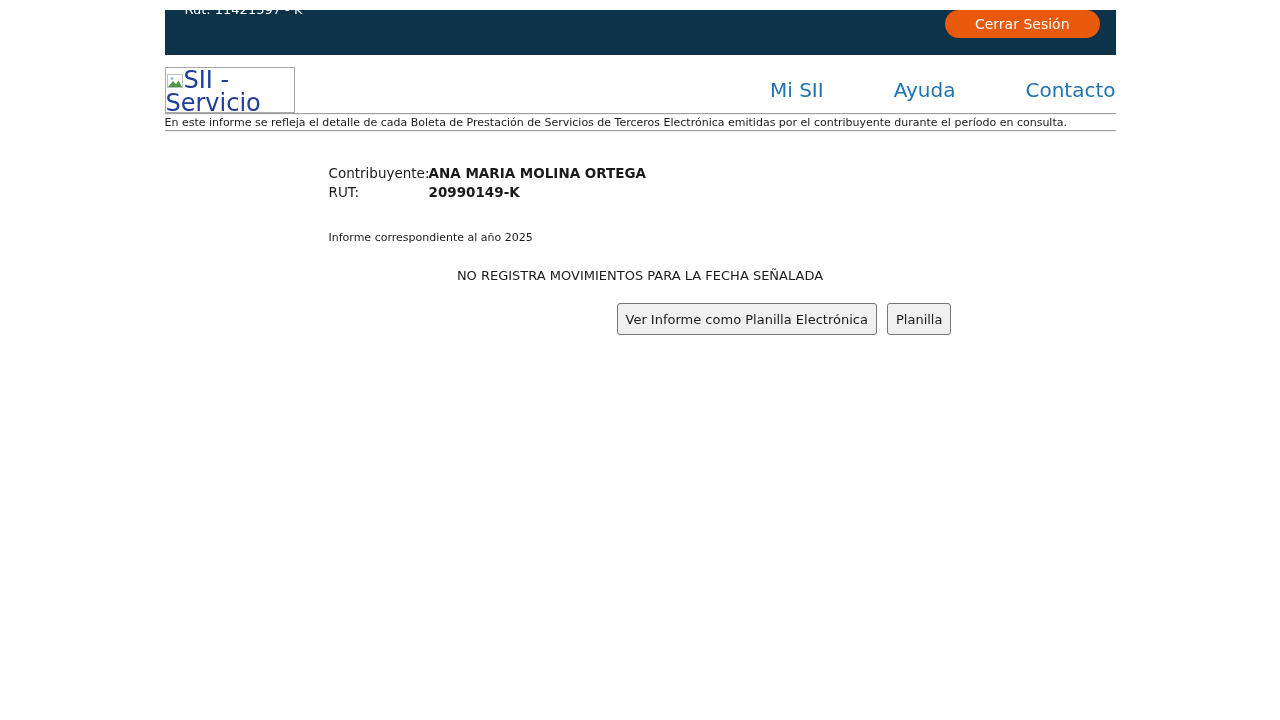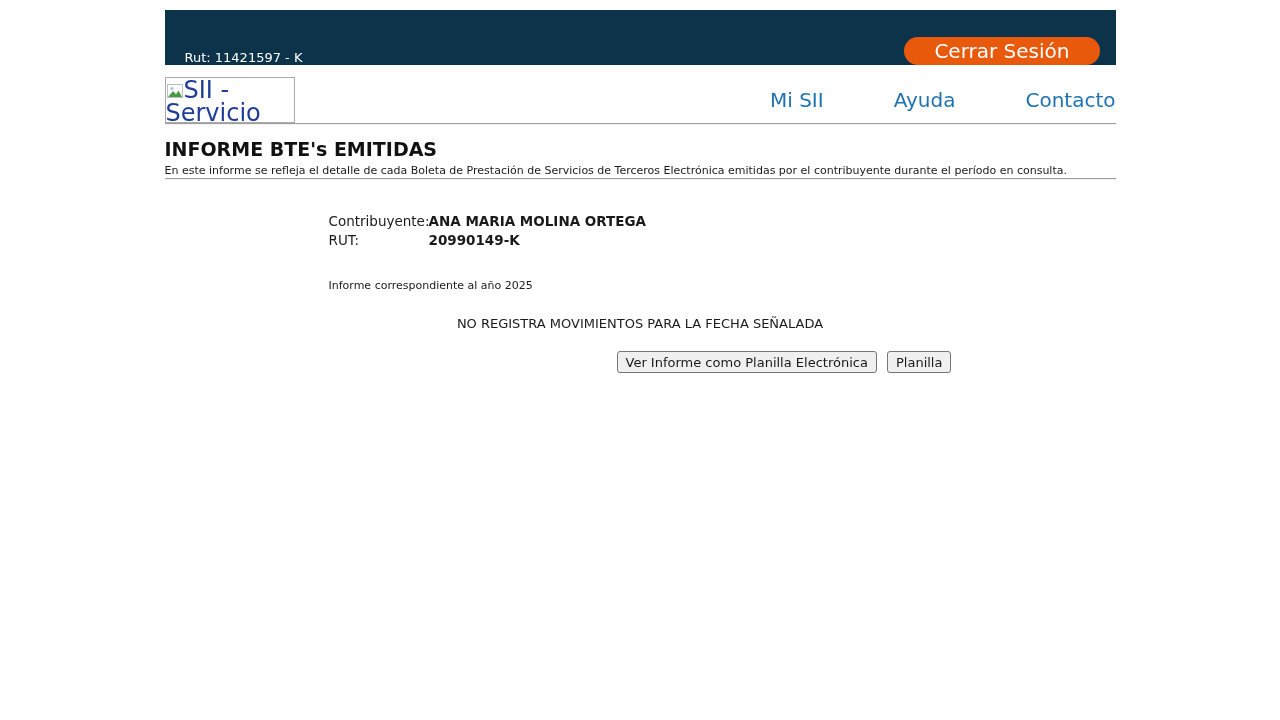--- a/index.html
+++ b/index.html
@@ -10,40 +10,40 @@
     width: 1280px;
     height: 720px;
     overflow: hidden;
   }
   .page {
     width: 951px;
     margin: 10px auto 0 auto;
   }
   
   .topbar {
-    height: 55px;
+    height: 45px;
     background: #0c3349;
     display: flex;
-    align-items: flex-end;
+    align-items: flex-start;
     justify-content: space-between;
     padding: 0 16px 0 20px;
   }
   .topbar .rut {
     color: #ffffff;
     font-size: 13px;
     margin-top: -8px;
   }
   .logout-btn {
     background: #e8590c;
     color: #ffffff;
     border: none;
     border-radius: 15px;
     height: 28px;
     padding: 0 30px;
-    font-size: 20px;
+    font-size: 14px;
     font-family: "DejaVu Sans", "Liberation Sans", sans-serif;
     cursor: pointer;
   }
   
   .logo-row {
     margin-top: 11px;
     display: flex;
     align-items: center;
     justify-content: space-between;
     height: 47px;
@@ -124,21 +124,21 @@
     margin-left: 452px;
     white-space: nowrap;
   }
   .action-btn {
     font-family: "DejaVu Sans", "Liberation Sans", sans-serif;
     font-size: 13px;
     background: #f0f0f0;
     border: 1px solid #767676;
     border-radius: 3px;
     padding: 3px 8px;
-    height: 22px;
+    height: 32px;
     color: #1a1a1a;
     cursor: pointer;
   }
   .action-btn + .action-btn { margin-left: 5px; }
 </style>
 </head>
 <body>
 
 <div class="page">
 
@@ -157,21 +157,20 @@
     </div>
     <div class="mainnav">
       <a href="#">Mi SII</a>
       <a href="#">Ayuda</a>
       <a href="#">Contacto</a>
     </div>
   </div>
 
   <hr class="rule rule-top">
 
-  <h1 class="report-title">INFORME BTE's EMITIDAS</h1>
   <p class="report-desc">En este informe se refleja el detalle de cada Boleta de Prestación de Servicios de Terceros Electrónica emitidas por el contribuyente durante el período en consulta.</p>
 
   <hr class="rule rule-mid">
 
   <div class="info-block">
     <div class="info-row">
       <span class="lbl">Contribuyente:</span>
       <span class="val">ANA MARIA MOLINA ORTEGA</span>
     </div>
     <div class="info-row">

